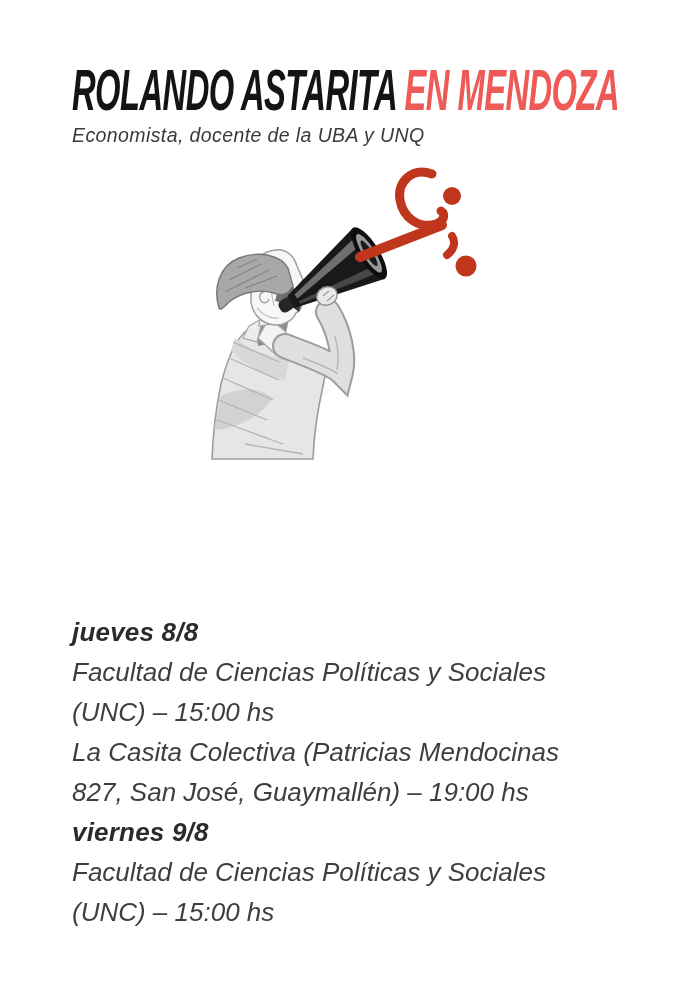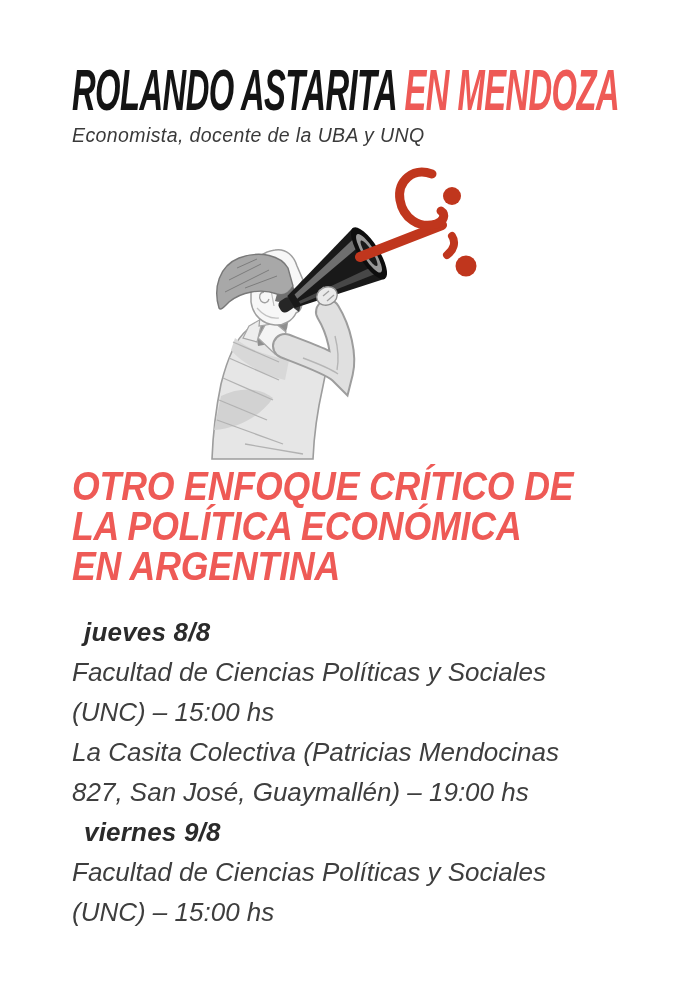--- a/index.html
+++ b/index.html
@@ -44,21 +44,21 @@
     letter-spacing:-0.2px;
   }
   .headline-scale{display:inline-block;transform:scaleX(0.87);transform-origin:0 0;}
   .headline-line{display:block;white-space:nowrap;}
   
   .schedule{
     position:absolute;left:72px;top:612px;width:525px;
     font-size:26px;line-height:40px;color:var(--body-ink);
   }
   .schedule p{margin:0;}
-  .schedule .day{font-weight:700;color:var(--day-ink);letter-spacing:0.2px;margin-left:12px;}
+  .schedule .day{font-weight:700;color:var(--day-ink);letter-spacing:0.2px;}
 </style>
 </head>
 <body>
 
 <div class="poster">
 
   <header class="header">
     <h1 class="title"><span class="title-scale"><span>ROLANDO ASTARITA</span> <span class="red">EN MENDOZA</span></span></h1>
     <p class="subtitle">Economista, docente de la UBA y UNQ</p>
   </header>
@@ -128,25 +128,20 @@
       <g fill="none" stroke="var(--accent-brick)" stroke-linecap="round">
         <path d="M175,97 L257,65" stroke-width="10"></path>
         <path d="M247,14 C228,7 212,21 215,40 C218,58 234,69 251,64 C259,61.5 261,54 256,51" stroke-width="9"></path>
         <circle cx="267" cy="36" r="9" fill="var(--accent-brick)" stroke="none"></circle>
         <path d="M267,76 C271,82 269,90 262,95" stroke-width="8"></path>
         <circle cx="281" cy="106" r="10.5" fill="var(--accent-brick)" stroke="none"></circle>
       </g>
     </svg>
   </figure>
 
-  <h2 class="headline"><span class="headline-scale">
-    <span class="headline-line">OTRO ENFOQUE CRÍTICO DE</span>
-    <span class="headline-line">LA POLÍTICA ECONÓMICA</span>
-    <span class="headline-line">EN ARGENTINA</span>
-  </span></h2>
 
   <section class="schedule">
     <p class="day">jueves 8/8</p>
     <p class="event">Facultad de Ciencias Políticas y Sociales (UNC) – 15:00 hs</p>
     <p class="event">La Casita Colectiva (Patricias Mendocinas 827, San José, Guaymallén) – 19:00 hs</p>
     <p class="day">viernes 9/8</p>
     <p class="event">Facultad de Ciencias Políticas y Sociales (UNC) – 15:00 hs</p>
   </section>
 
 </div>

